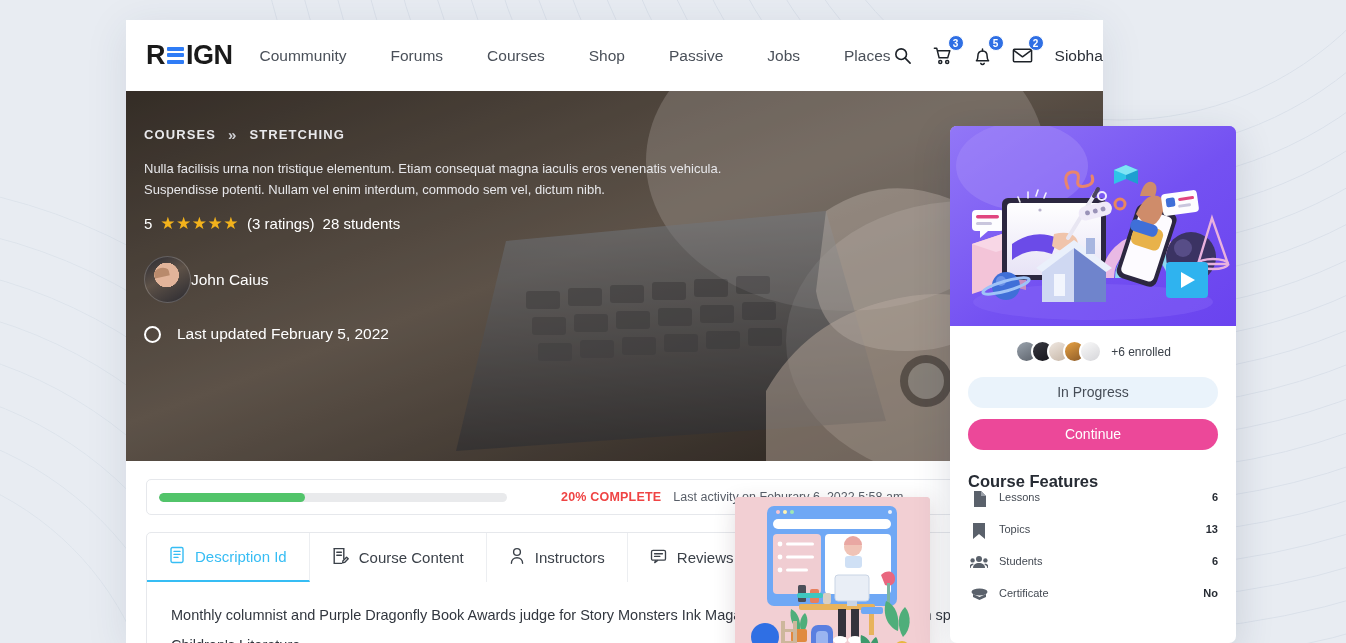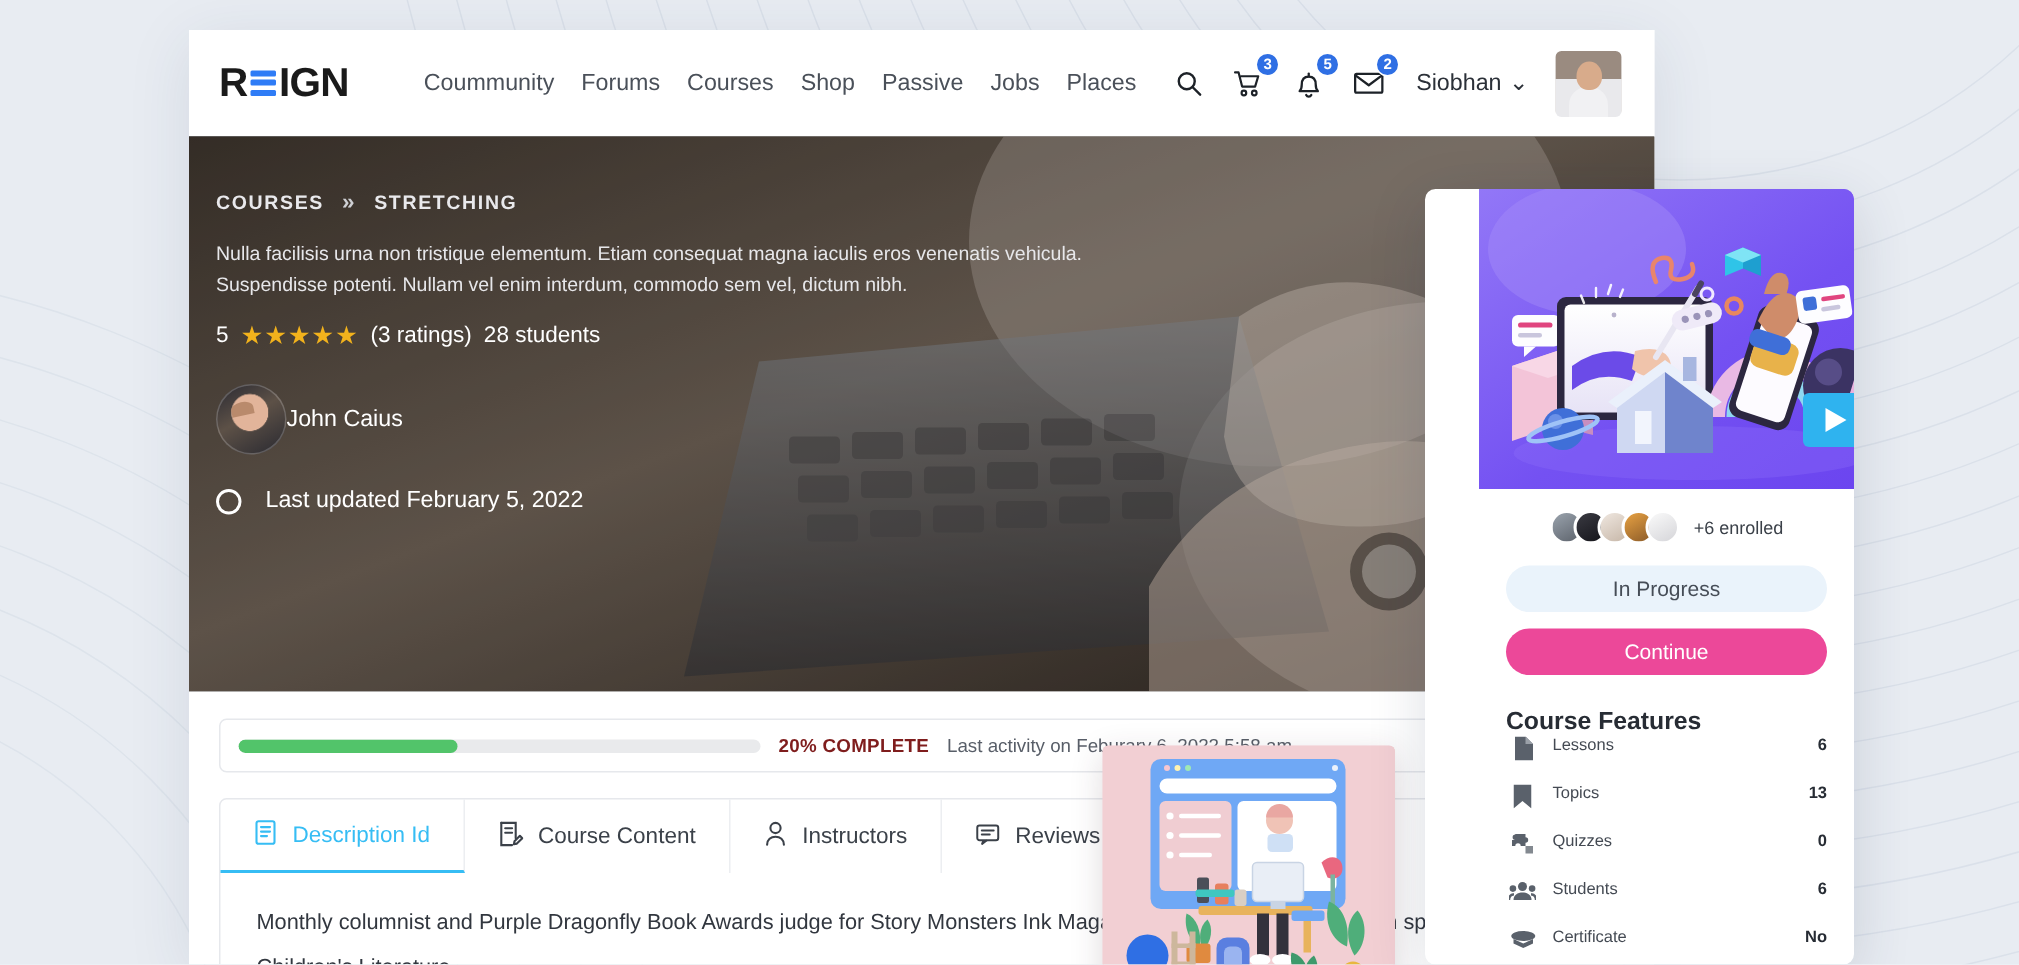--- a/index.html
+++ b/index.html
@@ -34,21 +34,21 @@
     height: 71px; width: 100%;
     display: flex; align-items: center;
     padding: 0 22px 0 20px;
     background: #fff;
   }
   .logo { display:flex; align-items:center; font-weight:800; font-size:27px; letter-spacing:-.5px; color:#1a1a1a; }
   .logo-e { display:inline-flex; flex-direction:column; justify-content:center; gap:2.5px; margin:0 2px; padding-bottom:1px; }
   .logo-e i { display:block; width:17px; height:4px; background:#2f7cf6; border-radius:1px; }
   .logo-e i:nth-child(2) { background:#2f7cf6; }
 
-  .nav { display:flex; align-items:center; gap:18px; margin-left:50px; }
+  .nav { display:flex; align-items:center; gap:44px; margin-left:27px; }
   .nav a { font-size:15.5px; color:#4a5059; text-decoration:none; white-space:nowrap; }
 
   .hdr-right { margin-left:auto; display:flex; align-items:center; gap:16px; }
   .icbtn { position:relative; width:24px; height:24px; display:flex; align-items:center; justify-content:center; color:#1d2228; }
   .badge {
     position:absolute; top:-9px; right:-9px;
     min-width:16px; height:16px; padding:0 3px;
     background:#2f6fe4; color:#fff; border-radius:9px;
     font-size:10px; font-weight:700; line-height:16px; text-align:center;
     border:1.5px solid #fff;
@@ -103,21 +103,21 @@
   
   .content { padding:18px 20px 0 20px; background:#fff; position:relative; }
 
   .progress-box {
     border:1px solid #e6e8ec; border-radius:5px;
     height:36px; display:flex; align-items:center; gap:12px;
     padding:0 12px;
   }
   .bar { flex:1 1 auto; max-width:348px; height:9px; border-radius:5px; background:#e9eaec; overflow:hidden; }
   .bar > span { display:block; height:100%; background:#52c46a; border-radius:5px; }
-  .pct { font-size:12.5px; font-weight:700; color:#7f1d1d; letter-spacing:.2px; white-space:nowrap; }
+  .pct { font-size:12.5px; font-weight:700; color:#ef4444; letter-spacing:.2px; white-space:nowrap;margin-left:42px; }
   .lastact { font-size:12.5px; color:#585e68; white-space:nowrap; }
 
   .tabcard { margin-top:17px; border:1px solid #e6e8ec; border-radius:5px; background:#fff; }
   .tabs { display:flex; height:49px; }
   .tab {
     display:flex; align-items:center; gap:10px;
     padding:0 22px; font-size:15px; color:#3b4149;
     border-right:1px solid #eceef1; cursor:pointer; position:relative;
     white-space:nowrap;
   }
@@ -134,21 +134,21 @@
     box-shadow:0 6px 22px rgba(60,40,50,.16);
     overflow:hidden; z-index:7;
   }
 
   
   .sidecard {
     position:absolute; left:950px; top:126px;
     width:286px; height:517px;
     background:#fff; border-radius:7px;
     box-shadow:0 10px 38px rgba(40,50,80,.16);
-    overflow:hidden; z-index:9;padding-left:36px;
+    overflow:hidden; z-index:9;
   }
   .thumb {
     height:200px; width:100%;
     background: linear-gradient(157deg,#8a6ef4 0%, #7a5bf2 32%, #6f4ef1 63%, #6a46ef 100%);
     position:relative; overflow:hidden;
   }
   .side-body { padding:14px 18px 0 18px; }
   .enrolled { display:flex; align-items:center; justify-content:center; gap:9px; }
   .avstack { display:flex; }
   .av { width:23px; height:23px; border-radius:50%; border:2px solid #fff; margin-left:-7px; background:#9aa0a8; overflow:hidden; position:relative; }
@@ -623,30 +623,20 @@
       <div class="feat-row">
         <span class="feat-ic">
           <svg width="12" height="16" viewBox="0 0 12 16" fill="#5a616b">
               <path d="M0 0h12v16l-6-5-6 5z"></path>
             </svg>
         </span>
         <span class="feat-lbl">Topics</span>
         <span class="feat-val">13</span>
       </div>
 
-      <div class="feat-row">
-        <span class="feat-ic">
-          <svg width="16" height="16" viewBox="0 0 16 16" fill="#5a616b">
-            <path d="M6 1h4v2.2a1.8 1.8 0 1 1 0 3.6V9H6.8a1.8 1.8 0 1 0-3.6 0H1V5h2.2a1.8 1.8 0 1 1 0-3.6V1z"></path>
-            <path d="M10 9h5v5h-5z" opacity=".75"></path>
-          </svg>
-        </span>
-        <span class="feat-lbl">Quizzes</span>
-        <span class="feat-val">0</span>
-      </div>
 
       <div class="feat-row">
         <span class="feat-ic">
           <svg width="18" height="14" viewBox="0 0 18 14" fill="#5a616b">
             <circle cx="9" cy="4" r="3"></circle>
               <path d="M3 13c0-3.3 2.7-5 6-5s6 1.7 6 5z"></path>
             <circle cx="2.6" cy="5.4" r="2.2"></circle>
               <circle cx="15.4" cy="5.4" r="2.2"></circle>
             <path d="M0 13c0-2.3 1.3-3.6 3.3-3.8M18 13c0-2.3-1.3-3.6-3.3-3.8" stroke="#5a616b" stroke-width="1.6" fill="none"></path>
           </svg>

